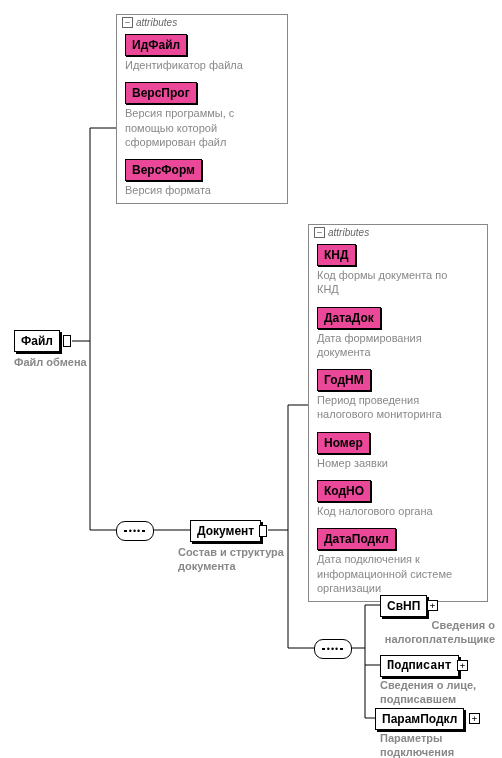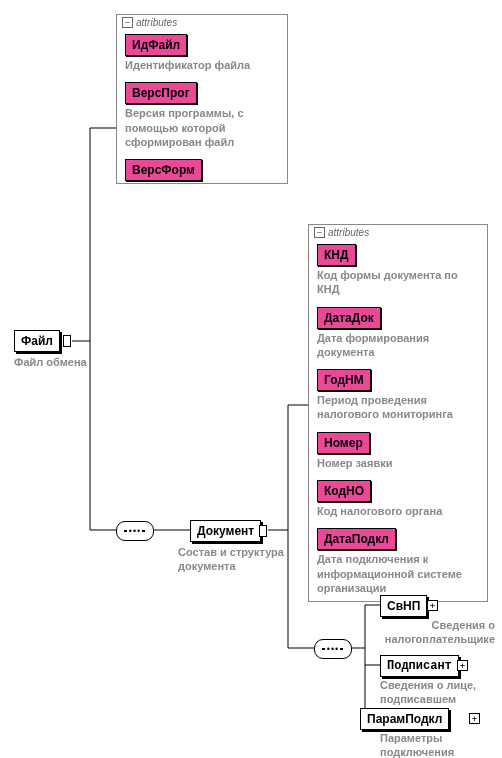--- a/index.html
+++ b/index.html
@@ -65,21 +65,20 @@
     margin: 4px 8px 2px 8px;
     display: inline-block;
     box-shadow: 1px 1px 0 #000;
   }
   .attr-desc {
     font-size: 11px;
     color: #888;
     margin: 0 8px 6px 8px;
     line-height: 1.3;
     max-width: 150px;
-    font-weight: bold;
   }
   .seq-box {
     position: absolute;
     width: 36px;
     height: 18px;
     border: 1px solid #000;
     border-radius: 9px / 9px;
     background: #fff;
     display: flex;
     align-items: center;
@@ -170,20 +169,21 @@
   <div class="attr-header">
     <span class="minus-box">−</span>
     <span>attributes</span>
   </div>
   <div>
     <div class="attr-item"><span>ИдФайл</span></div>
     <div class="attr-desc">Идентификатор файла</div>
     <div class="attr-item"><span>ВерсПрог</span></div>
     <div class="attr-desc">Версия программы, с помощью которой сформирован файл</div>
     <div class="attr-item"><span>ВерсФорм</span></div>
+    <div class="attr-desc">Версия формата</div>
   </div>
 </div>
 
 <div class="seq-box" style="left:116px; top:521px;">
   <span class="seq-dots">•••</span>
 </div>
 
 <div class="node shadow" style="left:190px; top:520px;">
   <span>Документ</span>
 </div>
@@ -220,17 +220,17 @@
 </div>
 <div class="plus-tab" style="left:427px; top:600px;">+</div>
 <div class="desc" style="left:380px; top:618px; width:115px;text-align:right;">Сведения о налогоплательщике</div>
 
 <div class="node shadow" style="left:380px; top:655px;font-family:Liberation Mono, monospace;">
   <span>Подписант</span>
 </div>
 <div class="plus-tab" style="left:457px; top:660px;">+</div>
 <div class="desc" style="left:380px; top:678px; width:110px;">Сведения о лице, подписавшем документ</div>
 
-<div class="node shadow" style="left:360px; top:708px;">
+<div class="node shadow" style="left:375px; top:708px;">
   <span>ПарамПодкл</span>
 </div>
 <div class="plus-tab" style="left:469px; top:713px;">+</div>
 <div class="desc" style="left:380px; top:731px; width:110px;">Параметры подключения</div>
 
 </body></html>

